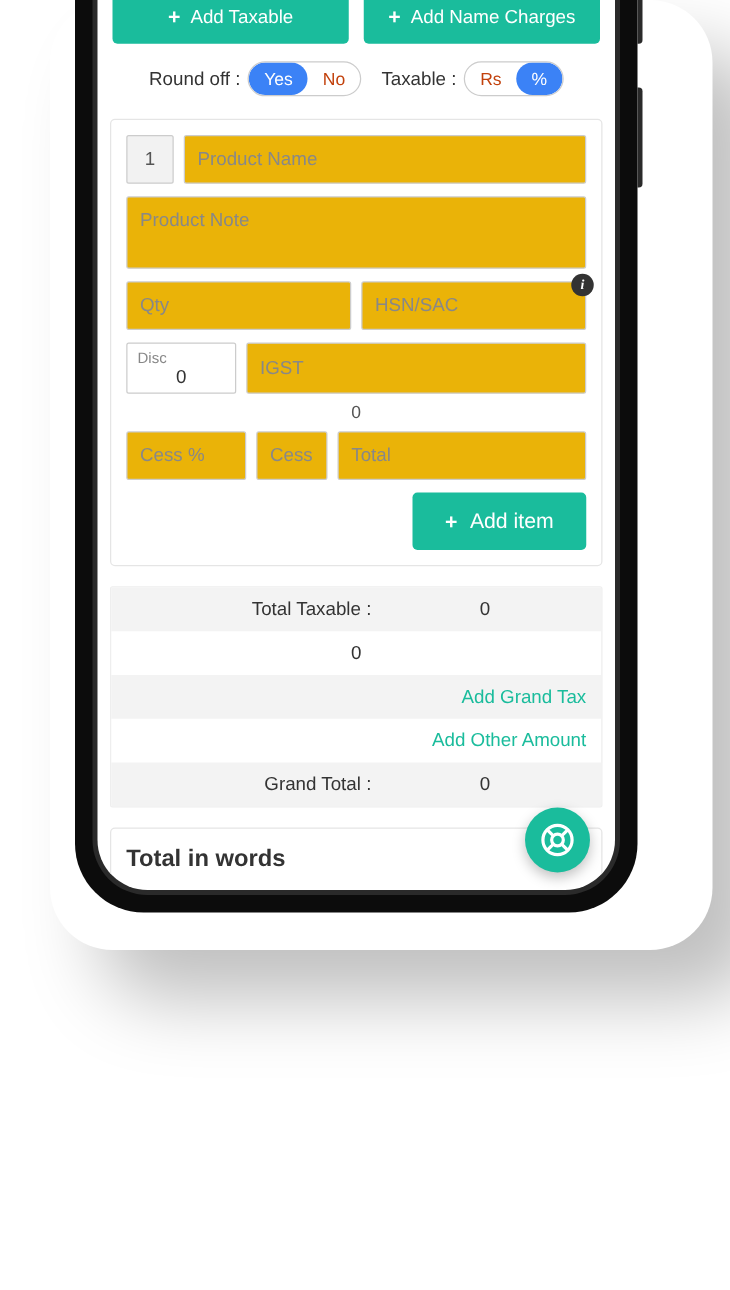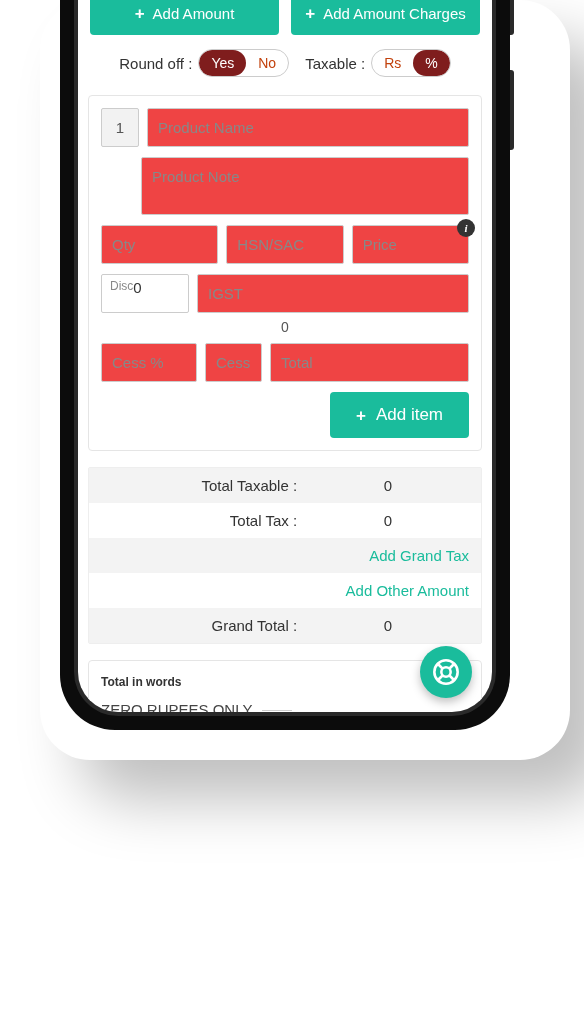--- a/index.html
+++ b/index.html
@@ -91,21 +91,21 @@
     overflow: hidden;
     background: #fff;
   }
   .pill-opt {
     padding: 5px 12px;
     font-size: 14px;
     color: #c2410c;
     cursor: pointer;
   }
   .pill-opt.active {
-    background: #7f1d1d;
+    background: #3b82f6;
     color: #fff;
     border-radius: 20px;
   }
   .card {
     border: 1px solid #e5e5e5;
     border-radius: 4px;
     padding: 12px;
     margin-bottom: 16px;
   }
   .row { display: flex; gap: 8px; margin-bottom: 10px; position: relative; }
@@ -116,32 +116,32 @@
     display: flex; align-items: center; justify-content: center;
     font-size: 15px; color: #555;
     border-radius: 2px;
   }
   input.fld, textarea.fld, .fld {
     border: 1px solid #ccc;
     border-radius: 2px;
     padding: 10px 10px;
     font-size: 15px;
     color: #333;
-    background: #ef4444;
+    background: #eab308;
     font-family: inherit;
     width: 100%;
   }
   input.fld::placeholder, textarea.fld::placeholder { color: #888; }
-  textarea.fld { resize: none; height: 58px; margin-left: 40px; }
+  textarea.fld { resize: none; height: 58px; }
   .flex1 { flex: 1; }
   .disc-wrap {
     border: 1px solid #ccc; border-radius: 2px;
     padding: 4px 8px;
     width: 88px;
-    display: flex; flex-direction: row;
+    display: flex; flex-direction: column;
     font-size: 12px; color: #888;
   }
   .disc-val { text-align: center; font-size: 15px; color: #333; }
   .info-badge {
     position: absolute; right: -6px; top: -6px;
     width: 18px; height: 18px; border-radius: 50%;
     background: #333; color: #fff;
     display: flex; align-items: center; justify-content: center;
     font-size: 11px; font-weight: bold; font-style: italic;
     font-family: Georgia, serif;
@@ -160,21 +160,21 @@
     display: flex; align-items: center;
     padding: 9px 12px;
     font-size: 15px;
   }
   .trow.shade { background: #f3f3f3; }
   .trow .lbl { flex: 0 0 56%; text-align: right; padding-right: 10px; color: #333; font-weight: 500; }
   .trow .val { flex: 1; text-align: center; color: #333; }
   .trow.link { justify-content: flex-end; }
   .trow.link a { color: #1abc9c; text-decoration: none; font-weight: 500; cursor: pointer; }
   .words-card { border: 1px solid #e5e5e5; border-radius: 4px; padding: 14px 12px 24px 12px; }
-  .words-title { font-weight: 600; font-size: 12px; color: #333; margin-bottom: 12px; }
+  .words-title { font-weight: 600; font-size: 19px; color: #333; margin-bottom: 12px; }
   .words-val { font-size: 15px; color: #444; position: relative; display: inline-block; }
   .words-val:after {
     content: ""; position: absolute; left: calc(100% + 10px); top: 50%;
     width: 30px; height: 1px; background: #ccc;
   }
   .fab {
     position: absolute;
     right: 20px; bottom: 14px;
     width: 52px; height: 52px; border-radius: 50%;
     background: #1abc9c;
@@ -191,25 +191,25 @@
 
 <div class="phone-frame">
   <div class="side-btn b1"></div>
   <div class="side-btn b2"></div>
   <div class="phone-inner">
     <div class="screen">
 
       <div class="top-btns">
         <button class="green-btn">
           <span class="plus">+</span>
-          <span>Add Amount</span>
+          <span>Add Taxable</span>
         </button>
         <button class="green-btn">
           <span class="plus">+</span>
-          <span>Add Amount Charges</span>
+          <span>Add Name Charges</span>
         </button>
       </div>
 
       <div class="toggles-row">
         <div class="toggle-group">
           <span>Round off :</span>
           <span class="pill-toggle">
             <span class="pill-opt active">Yes</span>
             <span class="pill-opt">No</span>
           </span>
@@ -227,21 +227,20 @@
         <div class="row">
           <div class="num-box">1</div>
           <input class="fld flex1" placeholder="Product Name" style="">
         </div>
         <div class="row">
           <textarea class="fld flex1" placeholder="Product Note" style=""></textarea>
         </div>
         <div class="row">
           <input class="fld" style="flex: 1 1 0%;" placeholder="Qty">
           <input class="fld" style="flex: 1 1 0%;" placeholder="HSN/SAC">
-          <input class="fld" style="flex: 1 1 0%;" placeholder="Price">
           <div class="info-badge">i</div>
         </div>
         <div class="row">
           <div class="disc-wrap">
             <span>Disc</span>
             <span class="disc-val">0</span>
           </div>
           <input class="fld flex1" placeholder="IGST" style="">
         </div>
         <div class="zero-under">0</div>
@@ -257,21 +256,20 @@
           </button>
         </div>
       </div>
 
       <div class="totals">
         <div class="trow shade">
           <span class="lbl">Total Taxable :</span>
           <span class="val">0</span>
         </div>
         <div class="trow">
-          <span class="lbl">Total Tax :</span>
           <span class="val">0</span>
         </div>
         <div class="trow shade link">
           <a>Add Grand Tax</a>
         </div>
         <div class="trow link">
           <a>Add Other Amount</a>
         </div>
         <div class="trow shade">
           <span class="lbl">Grand Total :</span>

